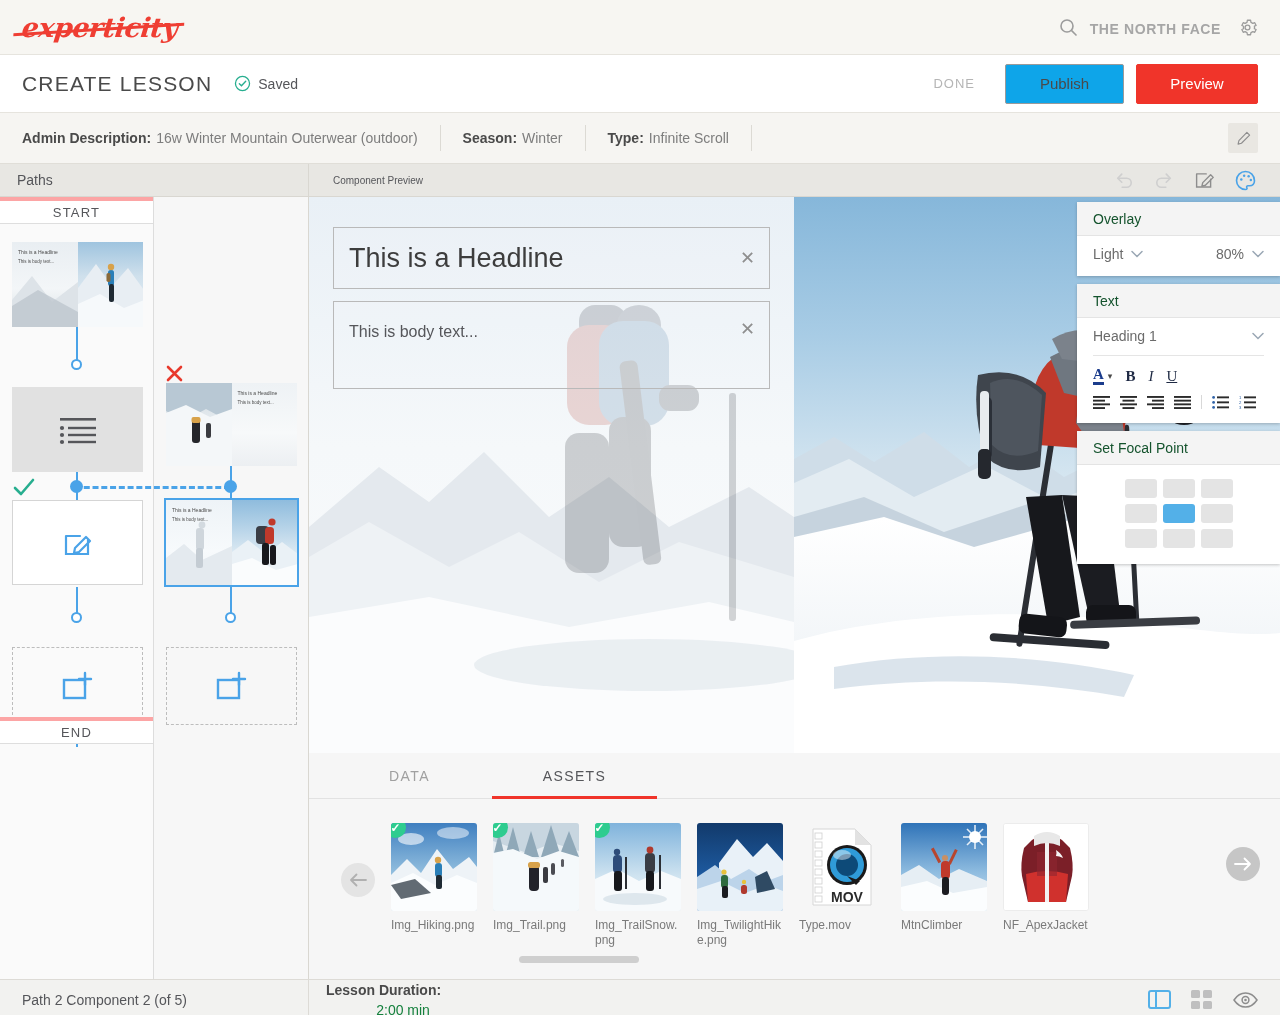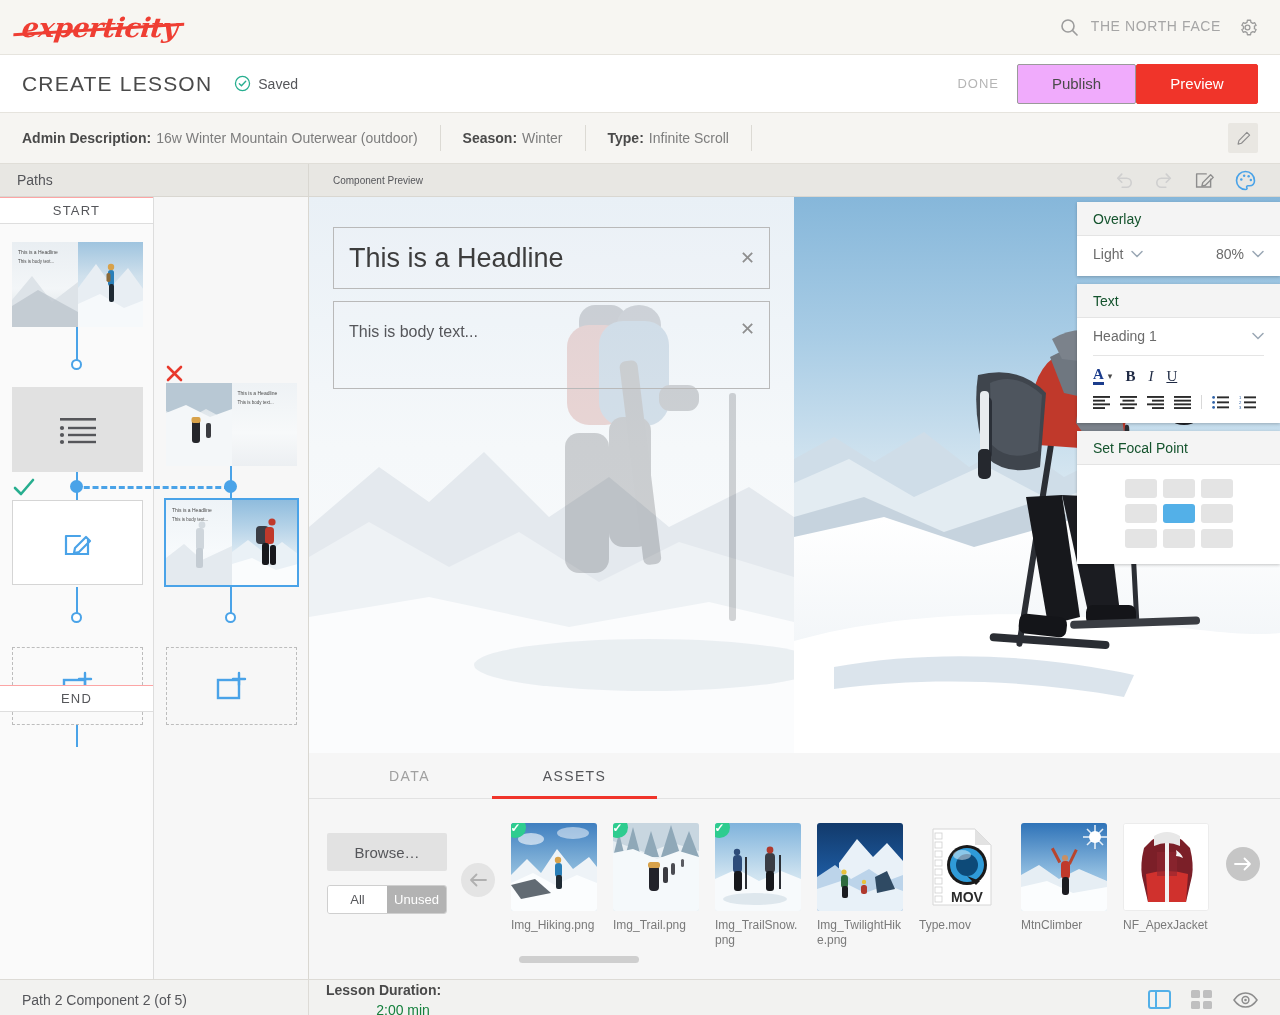--- a/index.html
+++ b/index.html
@@ -35,21 +35,21 @@
     position: absolute;
     left: -8px; right: -6px; top: 52%;
     height: 3px;
     background: #ef3e33;
     transform: rotate(-3.5deg);
   }
   .brand-right {
     margin-left: auto;
     display: flex; align-items: center; gap: 16px;
   }
-  .search-wrap { display: flex; align-items: flex-start; gap: 12px; }
+  .search-wrap { display: flex; align-items: flex-end; gap: 12px; font-weight: bold; }
   .search-text {
     font-size: 14px; color: #a6a6a6; letter-spacing: 0.6px;
   }
   .icon-btn { cursor: pointer; display: flex; align-items: center; }
 
   
   .lessonbar {
     height: 58px; width: 100%;
     background: #ffffff;
     border-bottom: 1px solid #e6e4de;
@@ -58,33 +58,33 @@
   }
   .lesson-title {
     font-size: 21px; letter-spacing: 1.2px;
     color: #4a4a4a; font-weight: normal;
   }
   .saved {
     display: flex; align-items: center; gap: 7px;
     margin-left: 22px; font-size: 14px; color: #55565a;
   }
   .lesson-actions {
-    margin-left: auto; display: flex; align-items: center; 
+    margin-left: auto; display: flex; align-items: center; gap: 12px;
   }
   .done-label {
     font-size: 13px; color: #b5b5b5; letter-spacing: 1px;
     margin-right: 18px; cursor: pointer;
   }
   .btn {
     font-size: 15px; padding: 0 26px; height: 40px;
     display: flex; align-items: center; justify-content: center;
     cursor: pointer; border-radius: 2px;
   }
   .btn-publish {
-    background: #f0abfc; border: 1px solid #9a9a9a; color: #4a4a4a;
+    background: #0ea5e9; border: 1px solid #9a9a9a; color: #4a4a4a;
     min-width: 119px;
   }
   .btn-preview {
     background: #f0342a; border: 1px solid #f0342a; color: #fff;
     min-width: 122px;
   }
 
   
   .metabar {
     height: 51px; width: 100%;
@@ -132,21 +132,21 @@
   .path-col {
     width: 155px; position: relative;
     border-right: 1px solid #ddd;
     background: #fafafa;
   }
   .path-col.col2 { background: #f7f7f7; border-right: none; }
   .endcap {
     height: 27px; width: 100%;
     background: #fff;
     border-bottom: 1px solid #dedede;
-    border-top: 1px solid #fca5a5;
+    border-top: 4px solid #fca5a5;
     display: flex; align-items: center; justify-content: center;
     font-size: 13px; letter-spacing: 1.2px; color: #55565a;
   }
   .endcap.end { border-bottom: 1px solid #dedede; }
 
   
   .node {
     position: absolute; left: 12px; width: 131px;
     cursor: pointer;
   }
@@ -532,21 +532,21 @@
             <span>
               <svg width="34" height="32" viewBox="0 0 34 32">
                 <rect x="3" y="10" width="21" height="18" fill="none" stroke="#4aa3e8" stroke-width="2.4"></rect>
                 <path d="M24 3v12M18 9h12" stroke="#4aa3e8" stroke-width="2.4" stroke-linecap="round"></path>
               </svg>
             </span>
           </div>
         </div>
 
         <div class="conn" style="left:76px; top:528px; height:22px;"></div>
-        <div class="endcap end" style="position:absolute; top:488px;">END</div>
+        <div class="endcap end" style="position:absolute; top:520px;">END</div>
       </div>
 
       <div class="path-col col2">
 
         <div class="mark-x" style="left:12px; top:168px;">
           <svg width="17" height="17" viewBox="0 0 17 17">
               <path d="M2 2l13 13M15 2L2 15" stroke="#e8392c" stroke-width="2.6" stroke-linecap="round"></path>
             </svg>
         </div>
 
@@ -883,27 +883,20 @@
       </div>
     </div>
 
     <div class="tabs-bar">
       <div style="width:18px;"></div>
       <div class="tab">DATA</div>
       <div class="tab active">ASSETS</div>
     </div>
 
     <div class="assets-area">
-      <div class="browse-col">
-        <div class="browse-btn">Browse…</div>
-        <div class="toggle">
-          <div class="on">All</div>
-          <div class="off">Unused</div>
-        </div>
-      </div>
 
       <div class="arrow-btn arrow-left">
         <svg width="18" height="14" viewBox="0 0 18 14">
             <path d="M17 7H2M7.5 1.5L2 7l5.5 5.5" fill="none" stroke="#b0b0b0" stroke-width="1.8" stroke-linecap="round" stroke-linejoin="round"></path>
           </svg>
       </div>
 
       <div class="asset-strip">
 
         <div class="asset">

